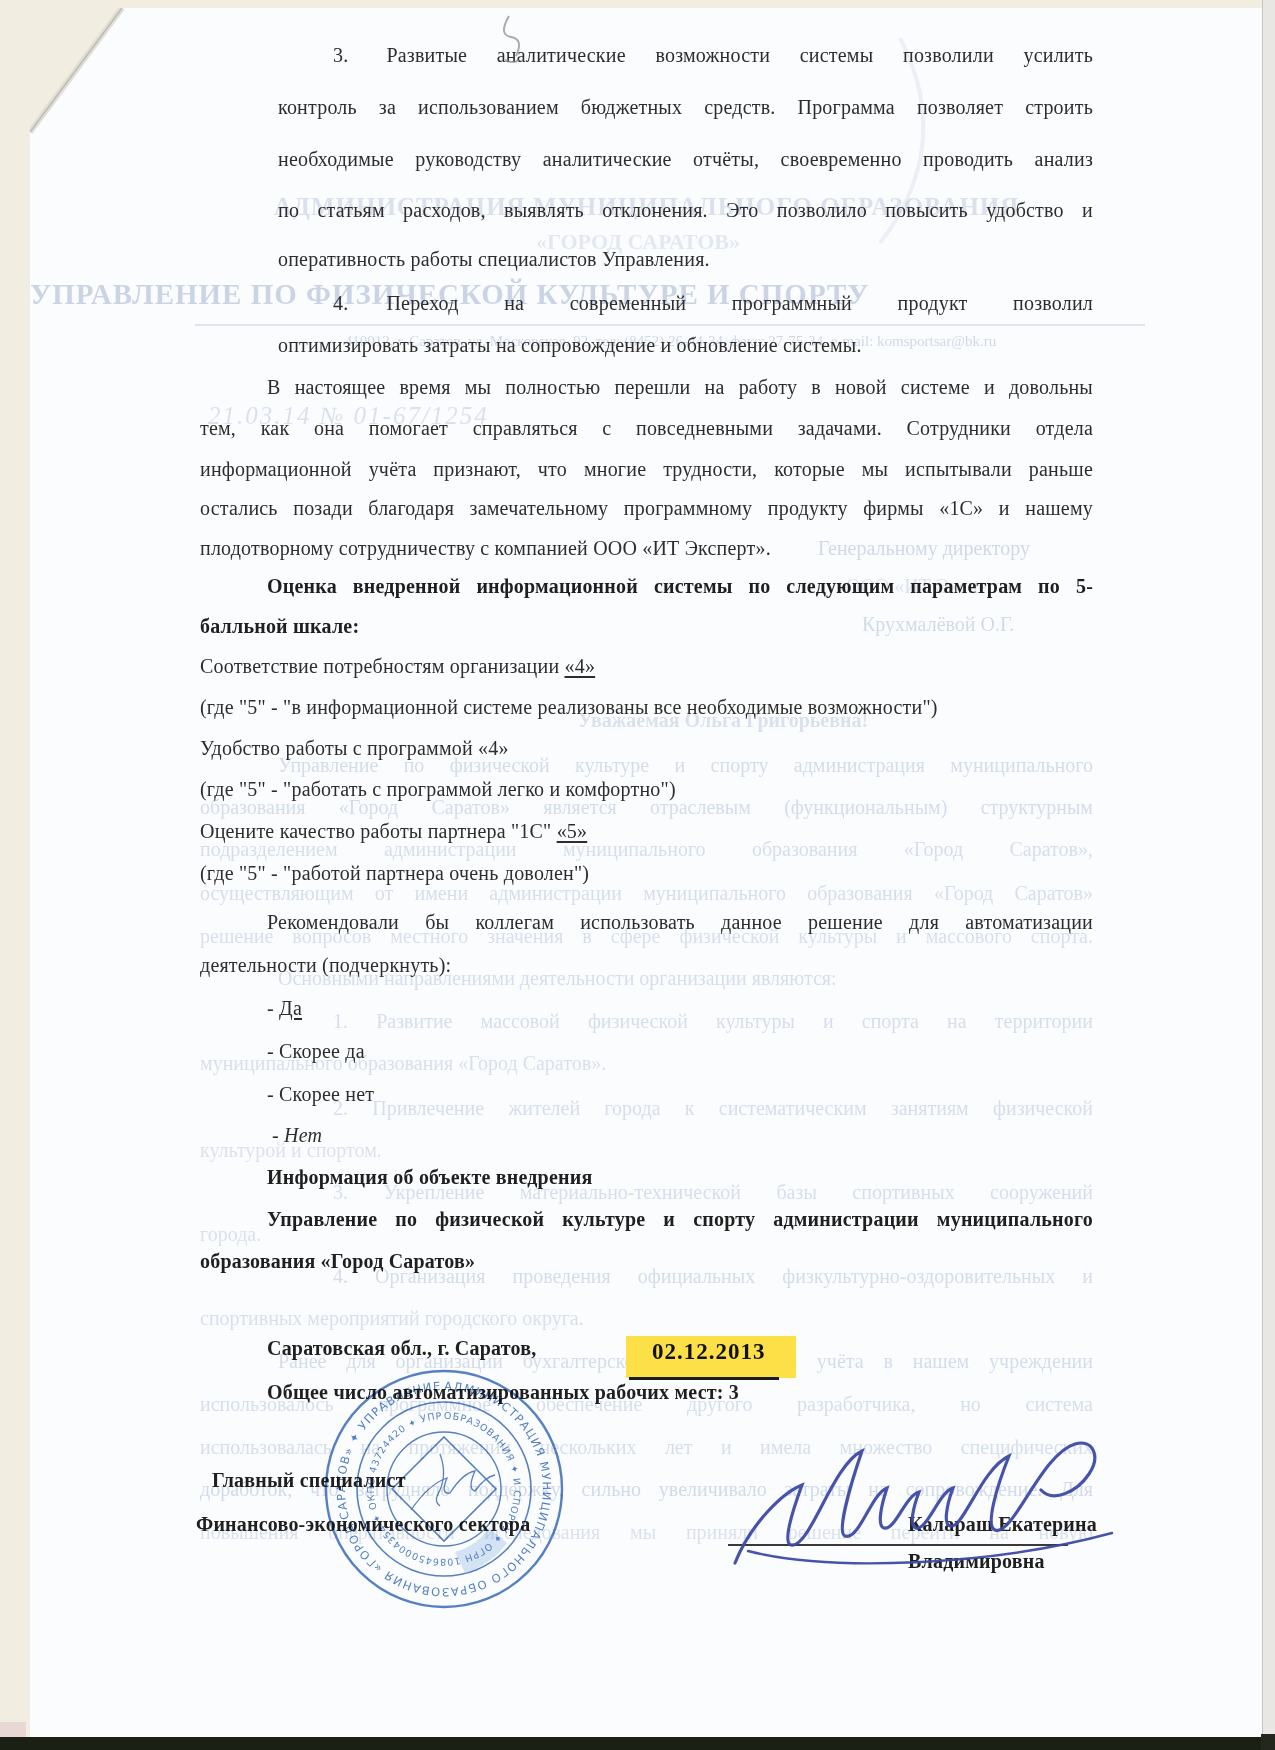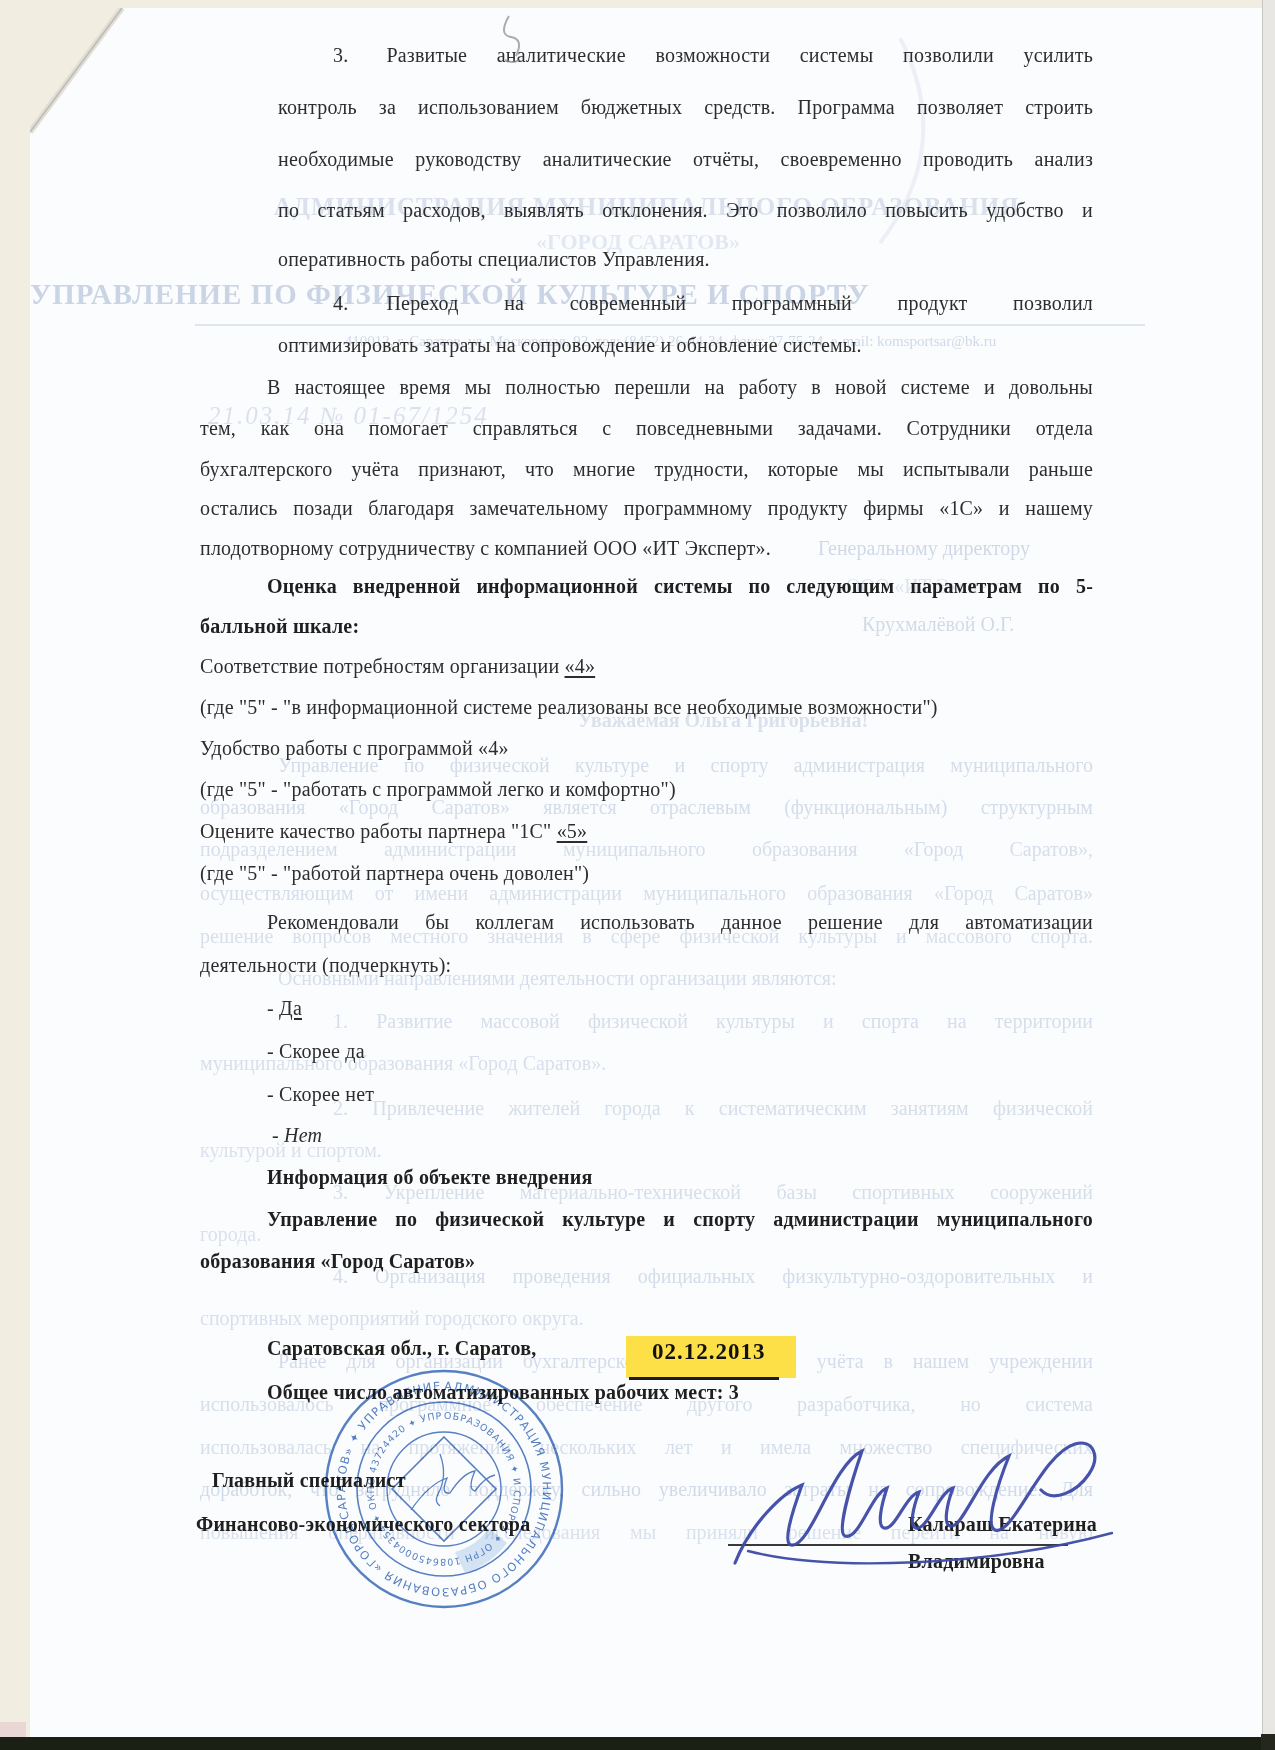--- a/index.html
+++ b/index.html
@@ -88,21 +88,21 @@
     <div id="lines-layer" class="layer">
         <div class="tline j" style="left: 303px; top: 34px; width: 760px;"><span class="tab" style="margin-right: 38px;">3.</span><span>Развитые аналитические возможности системы позволили усилить</span></div>
         <div class="tline j" style="left: 248px; top: 86px; width: 815px;"><span>контроль за использованием бюджетных средств. Программа позволяет строить</span></div>
         <div class="tline j" style="left: 248px; top: 138px; width: 815px;"><span>необходимые руководству аналитические отчёты, своевременно проводить анализ</span></div>
         <div class="tline j" style="left: 248px; top: 189px; width: 815px;"><span>по статьям расходов, выявлять отклонения. Это позволило повысить удобство и</span></div>
         <div class="tline" style="left: 248px; top: 238px;"><span>оперативность работы специалистов Управления.</span></div>
         <div class="tline j" style="left: 303px; top: 282px; width: 760px;"><span class="tab" style="margin-right: 38px;">4.</span><span>Переход на современный программный продукт позволил</span></div>
         <div class="tline" style="left: 248px; top: 324px;"><span>оптимизировать затраты на сопровождение и обновление системы.</span></div>
         <div class="tline j" style="left: 237px; top: 366px; width: 826px;"><span>В настоящее время мы полностью перешли на работу в новой системе и довольны</span></div>
         <div class="tline j" style="left: 170px; top: 407px; width: 893px;"><span>тем, как она помогает справляться с повседневными задачами. Сотрудники отдела</span></div>
-        <div class="tline j" style="left: 170px; top: 448px; width: 893px;"><span>бухгалтерского учёта признают, что многие трудности, которые мы испытывали раньше</span></div>
+        <div class="tline j" style="left: 170px; top: 448px; width: 893px;"><span>информационной учёта признают, что многие трудности, которые мы испытывали раньше</span></div>
         <div class="tline j" style="left: 170px; top: 487px; width: 893px;"><span>остались позади благодаря замечательному программному продукту фирмы «1С» и нашему</span></div>
         <div class="tline" style="left: 170px; top: 527px;"><span>плодотворному сотрудничеству с компанией ООО «ИТ Эксперт».</span></div>
         <div class="tline b j" style="left: 237px; top: 565px; width: 826px;"><span>Оценка внедренной информационной системы по следующим параметрам по 5-</span></div>
         <div class="tline b" style="left: 170px; top: 605px;"><span>балльной шкале:</span></div>
         <div class="tline" style="left: 170px; top: 645px;"><span>Соответствие потребностям организации </span><span class="u">«4»</span></div>
         <div class="tline" style="left: 170px; top: 686px;"><span>(где "5" - "в информационной системе реализованы все необходимые возможности")</span></div>
         <div class="tline" style="left: 170px; top: 727px;"><span>Удобство работы с программой «4»</span></div>
         <div class="tline" style="left: 170px; top: 768px;"><span>(где "5" - "работать с программой легко и комфортно")</span></div>
         <div class="tline" style="left: 170px; top: 810px;"><span>Оцените качество работы партнера "1С" </span><span class="u">«5»</span></div>
         <div class="tline" style="left: 170px; top: 852px;"><span>(где "5" - "работой партнера очень доволен")</span></div>

